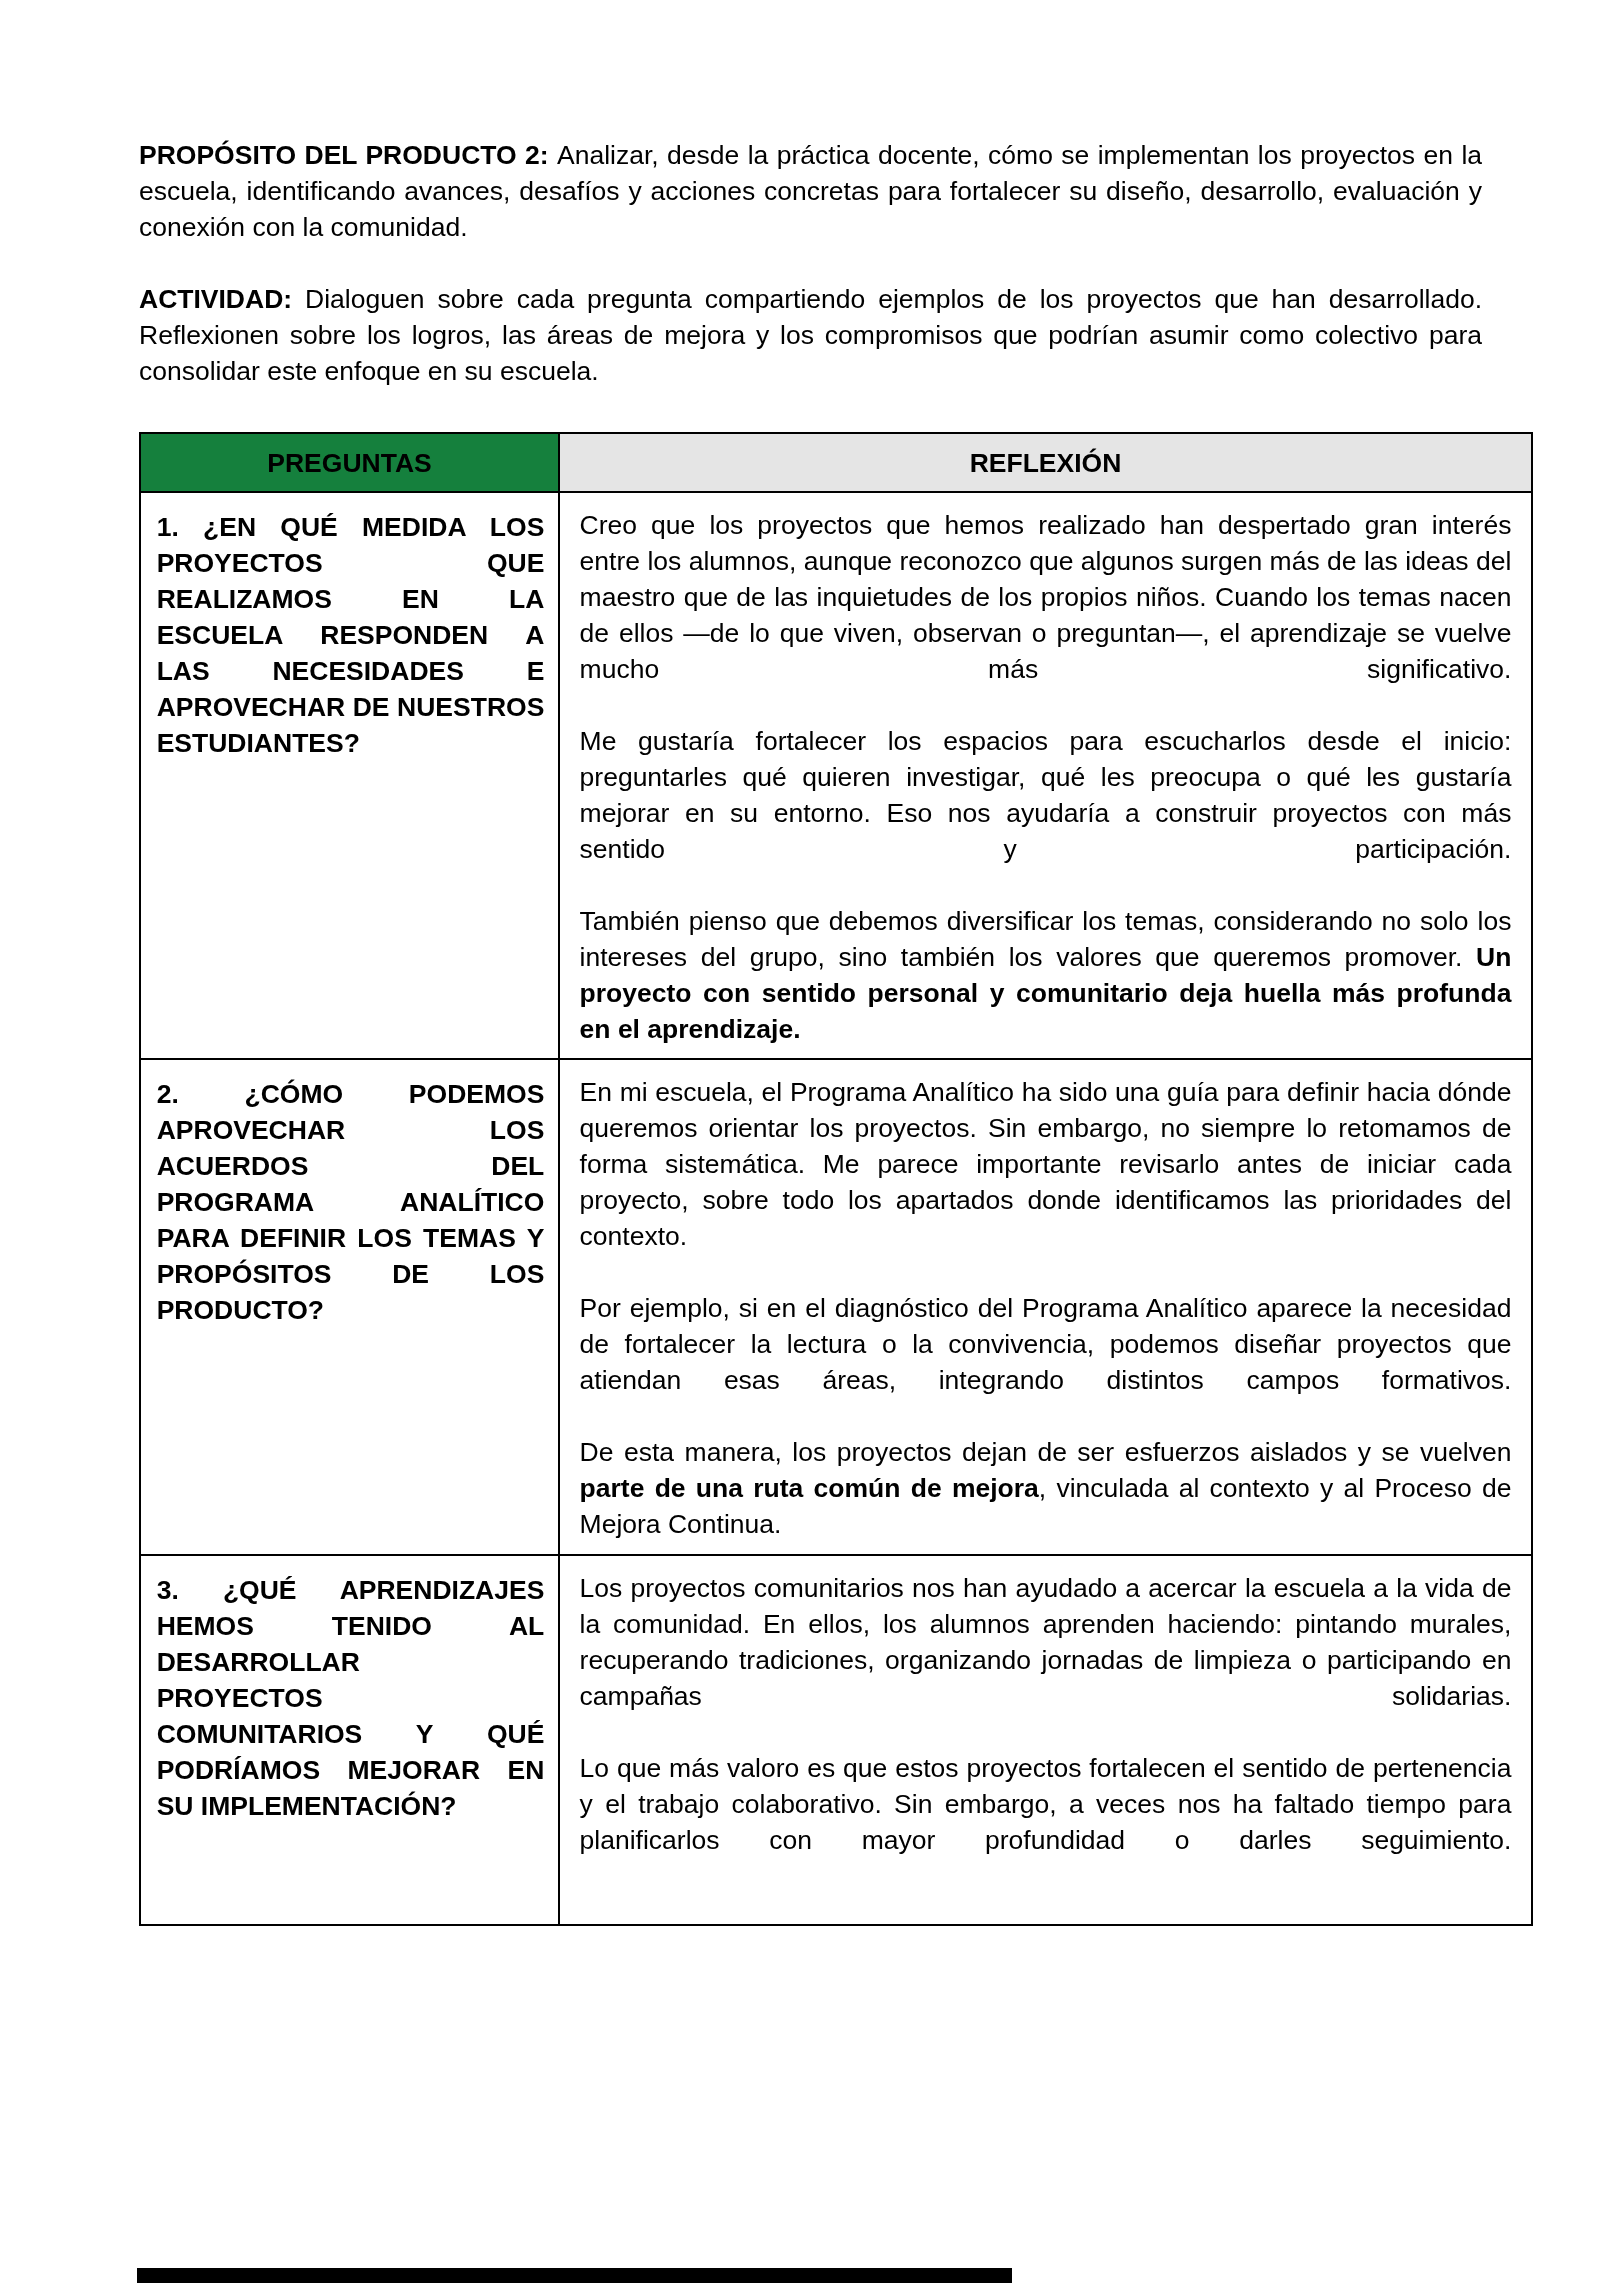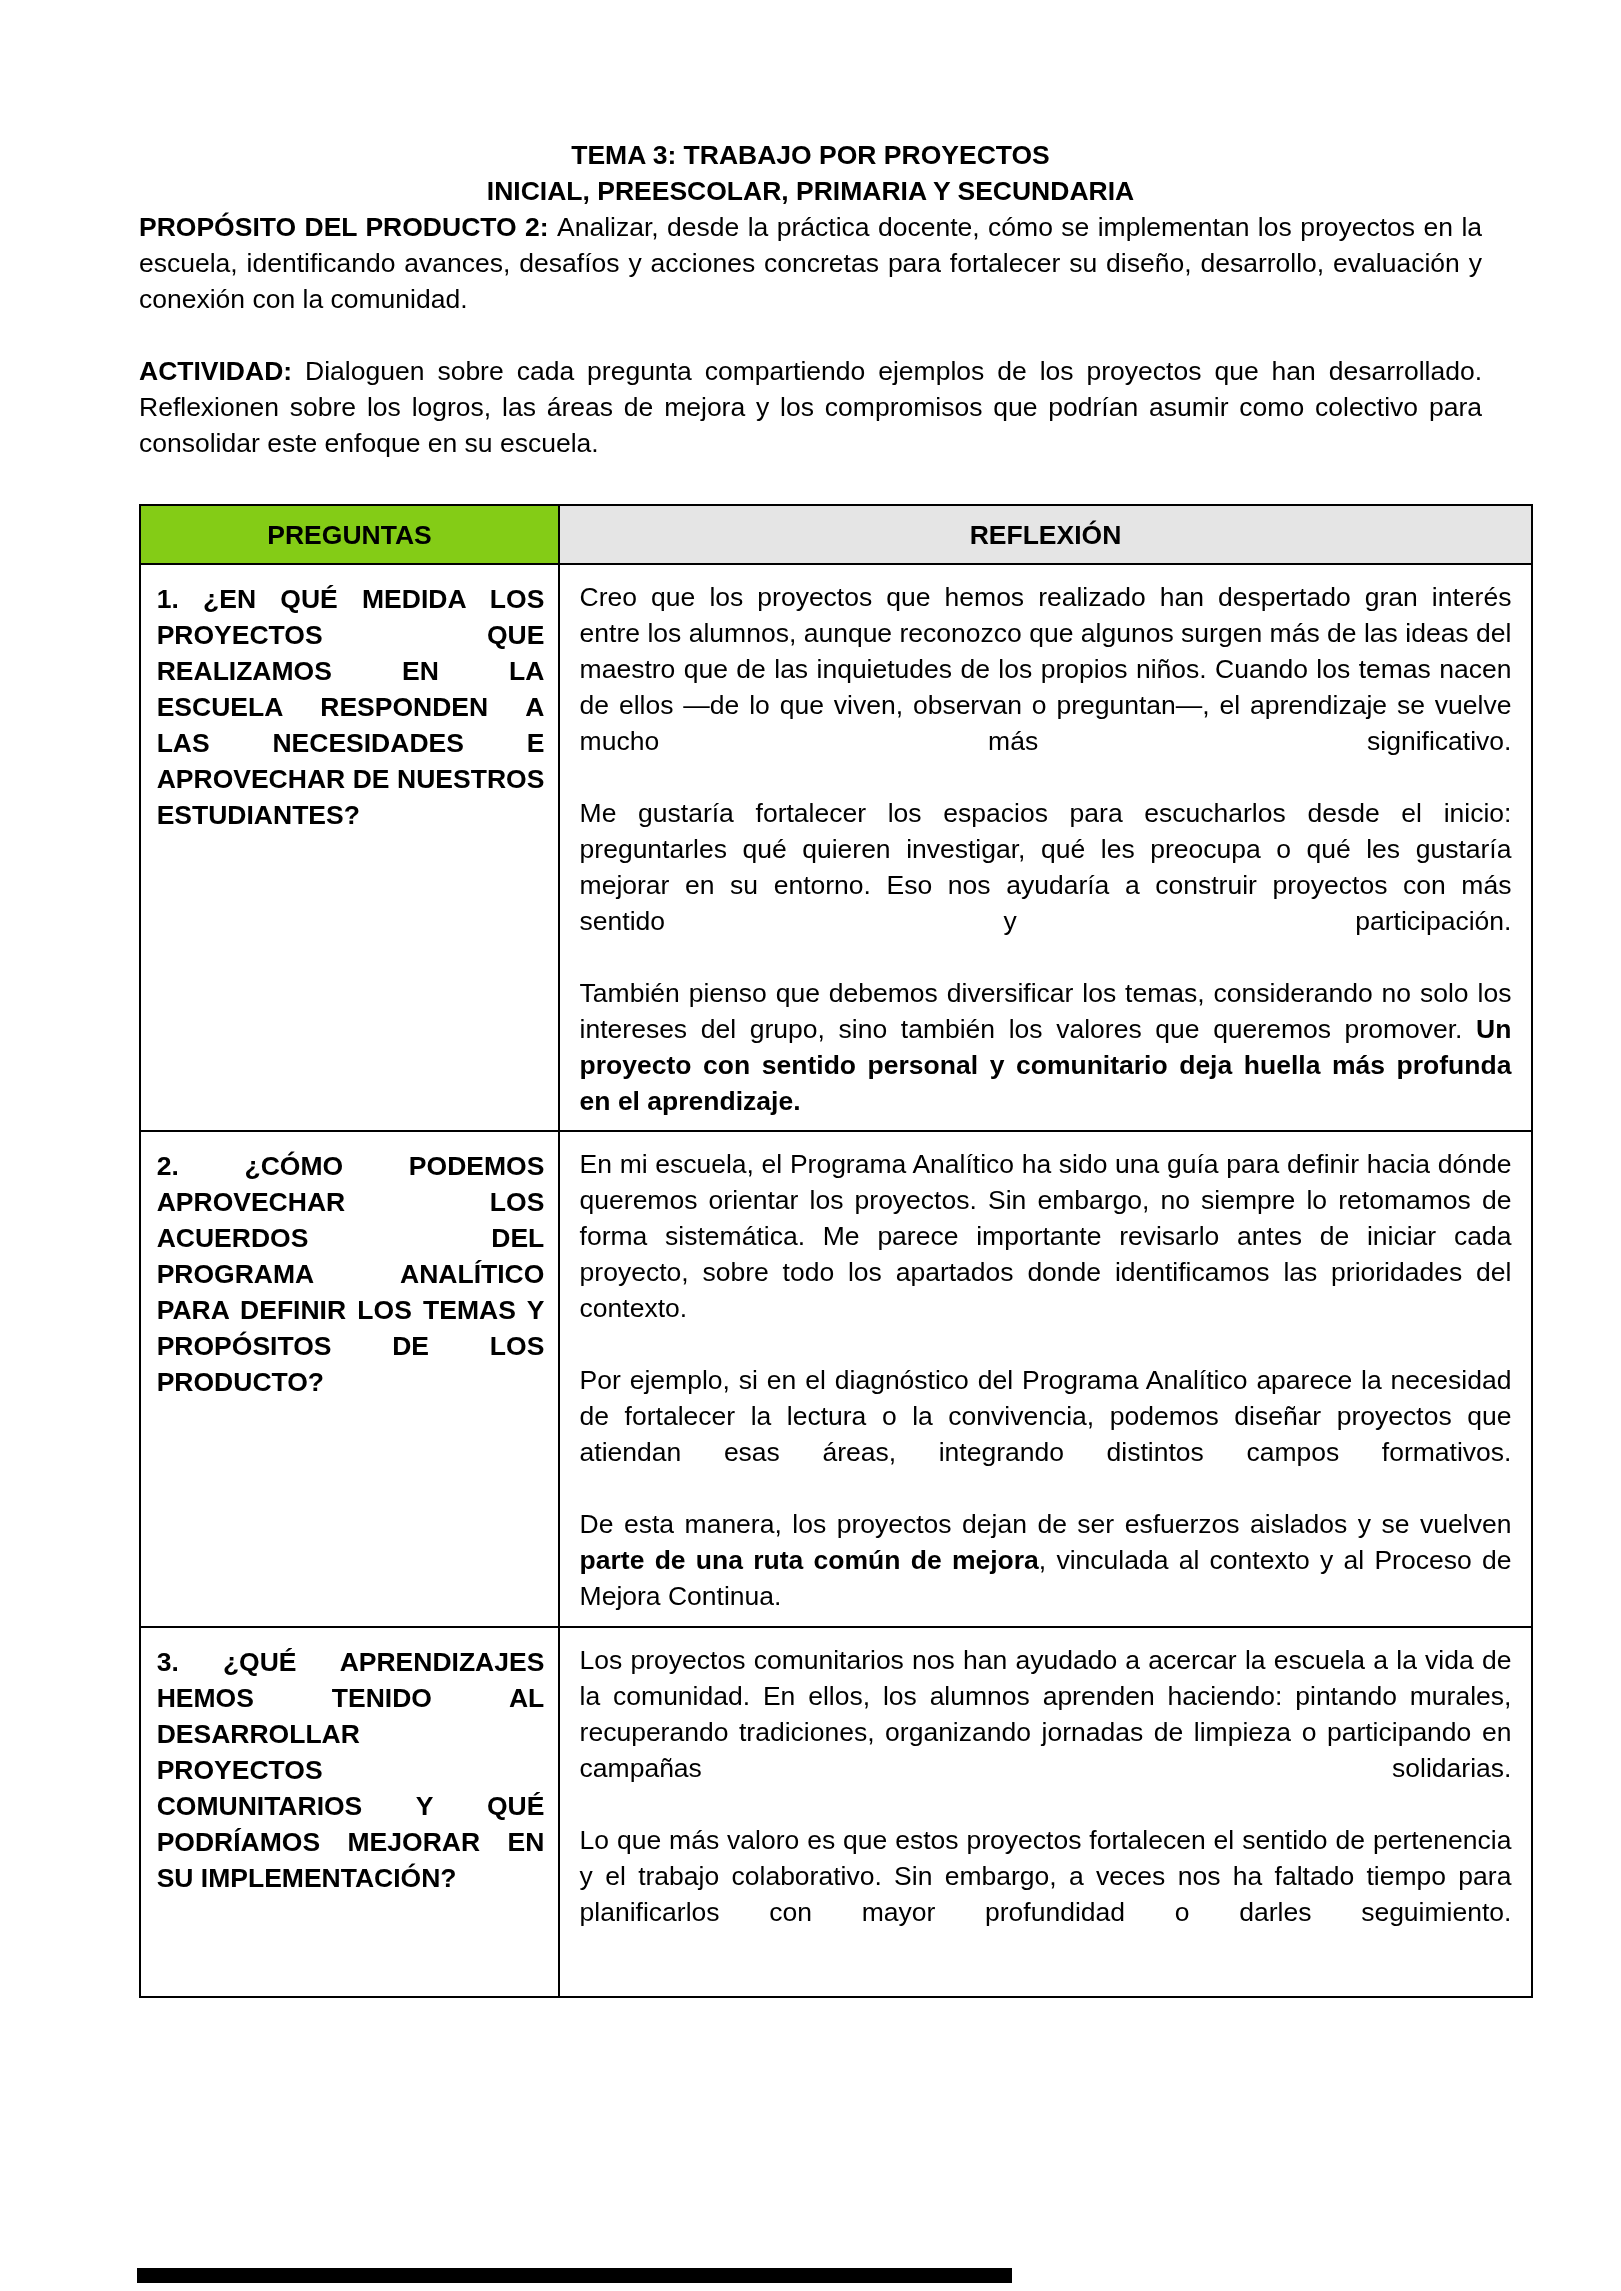--- a/index.html
+++ b/index.html
@@ -72,34 +72,30 @@
     height: 14.7px;
     background: #000000;
   }
 </style>
 </head>
 <body>
 
 <div class="page">
   <div class="content">
 
-    <div class="doc-title">
-      <div>TEMA 3: TRABAJO POR PROYECTOS</div>
-      <div>INICIAL, PREESCOLAR, PRIMARIA Y SECUNDARIA</div>
-    </div>
 
     <p class="intro-para"><span class="b">PROPÓSITO DEL PRODUCTO 2: </span><span>Analizar, desde la práctica docente, cómo se implementan los proyectos en la escuela, identificando avances, desafíos y acciones concretas para fortalecer su diseño, desarrollo, evaluación y conexión con la comunidad.</span></p>
 
     <p class="intro-para gap-top"><span class="b">ACTIVIDAD: </span><span>Dialoguen sobre cada pregunta compartiendo ejemplos de los proyectos que han desarrollado. Reflexionen sobre los logros, las áreas de mejora y los compromisos que podrían asumir como colectivo para consolidar este enfoque en su escuela.</span></p>
 
 
     <table class="qr-table">
       <thead>
         <tr>
-          <th class="col-q" style="background: #84cc16;">PREGUNTAS</th>
+          <th class="col-q" style="background: #15803d;">PREGUNTAS</th>
           <th class="col-r" style="background: #e5e5e5;">REFLEXIÓN</th>
         </tr>
       </thead>
       <tbody>
         <tr class="row-0">
           <td class="q-cell">
               <div class="qline">1. ¿EN QUÉ MEDIDA LOS</div>
               <div class="qline">PROYECTOS QUE</div>
               <div class="qline">REALIZAMOS EN LA</div>
               <div class="qline">ESCUELA RESPONDEN A</div>

